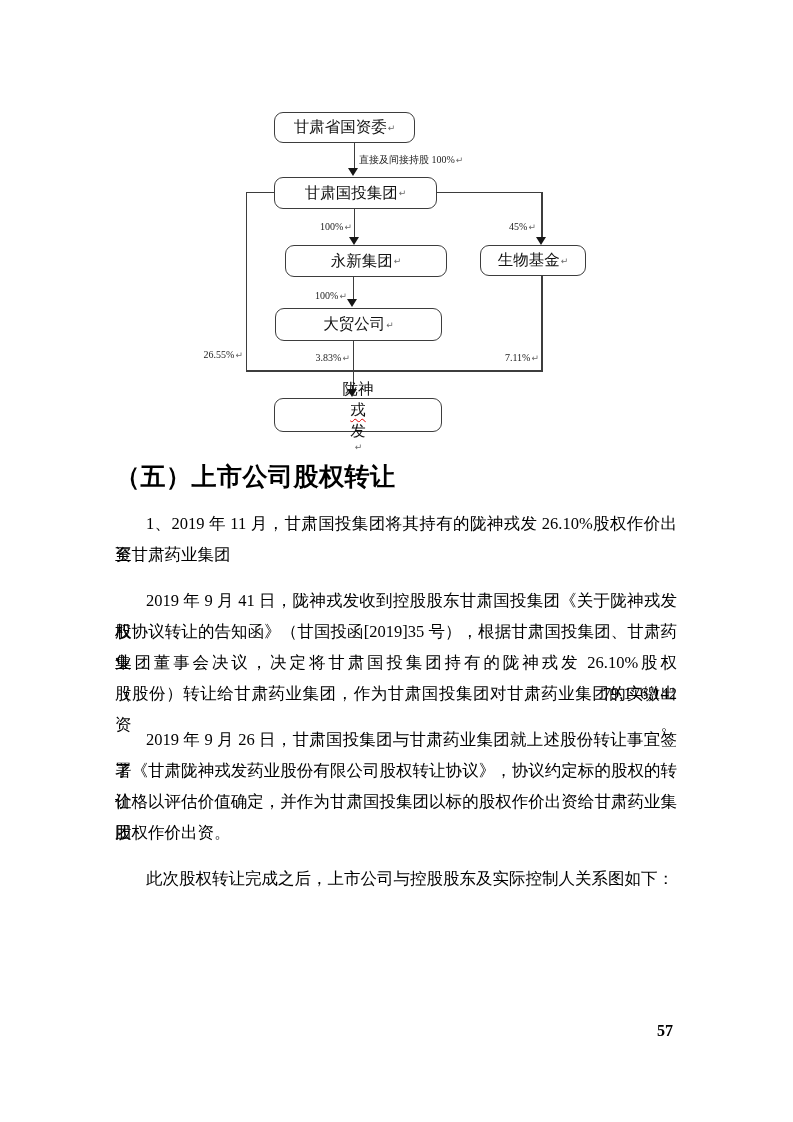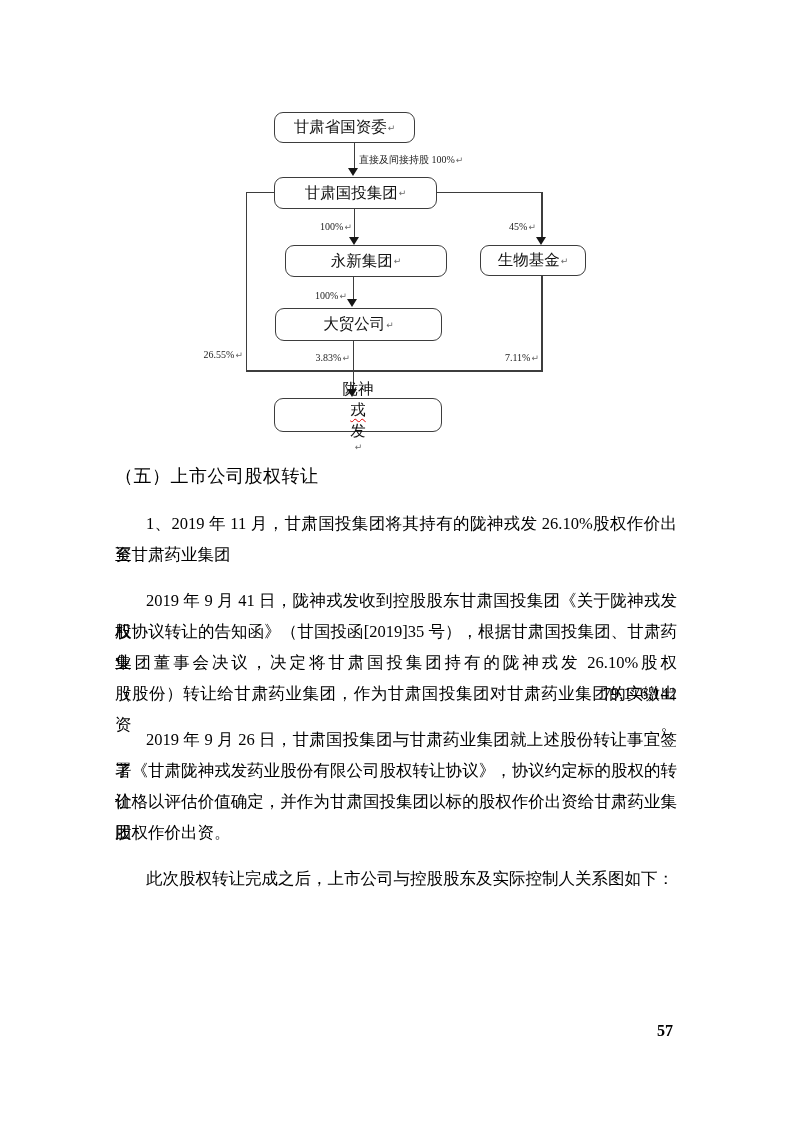--- a/index.html
+++ b/index.html
@@ -62,22 +62,22 @@
 
   
   .textblock {
     position: absolute;
     left: 115px;
     top: 461px;
     width: 562px;
   }
   .section-heading {
     font-family: "Liberation Sans", "DejaVu Sans", sans-serif;
-    font-weight: 400;
-    font-size: 18px;
+    font-weight: 700;
+    font-size: 25px;
     letter-spacing: 0.5px;
     color: #000000;
     line-height: 30px;
     margin-bottom: 17px;
     white-space: nowrap;
   }
   .para { margin-bottom: 15px; }
   .line {
     font-size: 16.5px;
     line-height: 31px;

